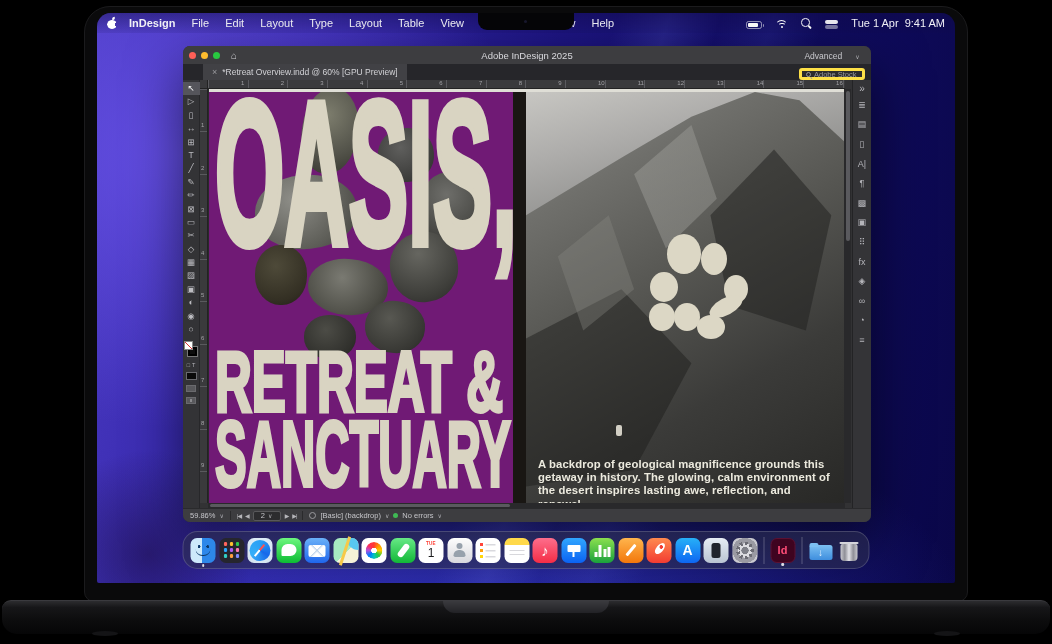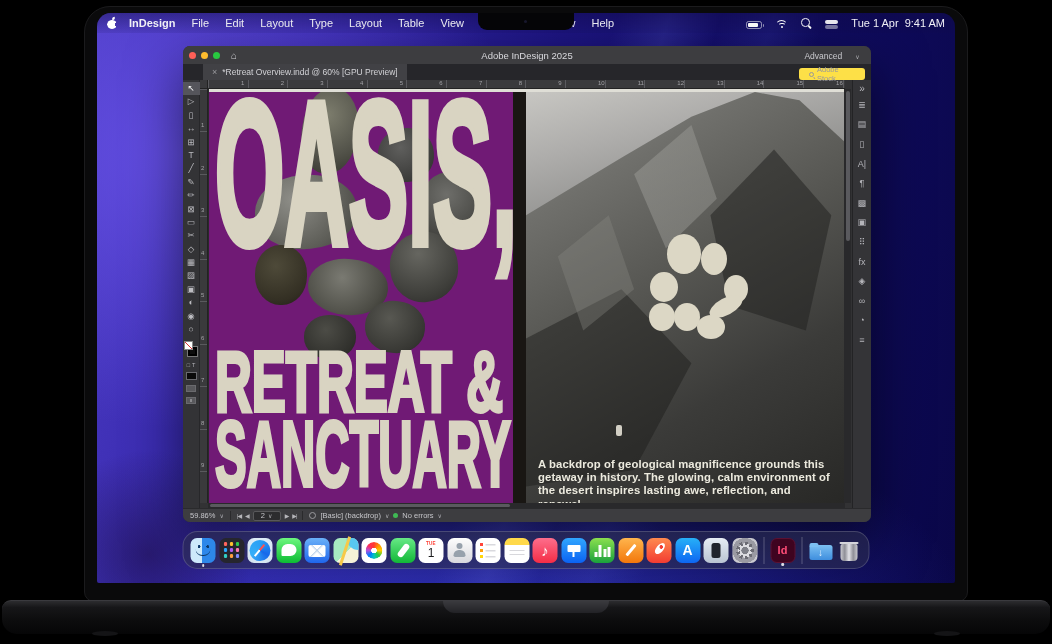--- a/index.html
+++ b/index.html
@@ -63,21 +63,21 @@
        background:#323234;box-shadow:0 22px 55px rgba(0,0,0,.55);font-size:8.5px;color:#c9c9cd;}
   .titlebar{left:0;top:0;width:688px;height:18px;background:#3d3d40;display:flex;align-items:center;padding:0 6px;}
   .tl{width:7px;height:7px;border-radius:50%;margin-right:5px;flex:0 0 auto;}
   .tl.r{background:#ff5f57}.tl.y{background:#febc2e}.tl.g{background:#28c840}
   .home-ic{color:#cfcfd3;font-size:10px;margin-left:6px;}
   .win-title{position:absolute;left:0;right:0;text-align:center;font-size:9.5px;color:#d9d9dd;pointer-events:none;}
   .tb-right{margin-left:auto;display:flex;align-items:center;gap:7px;z-index:1;flex-direction:column;}
   .share-btn{background:#2f86f6;color:#fff;font-size:8.5px;padding:2px 9px;border-radius:9px;}
   .workspace{display:flex;align-items:center;gap:13px;color:#c9c9cd;}
   .chev{font-size:6px;color:#a9a9ad;}
-  .stock-box{width:66px;height:12px;background:#2b2b2d;border:6px solid #fde047;border-radius:3px;
+  .stock-box{width:66px;height:12px;background:#2b2b2d;border:3px solid #fde047;border-radius:3px;
              display:flex;align-items:center;gap:3px;padding:0 4px;color:#98989c;font-size:7.5px;}
   .mag{width:5px;height:5px;border:1px solid #98989c;border-radius:50%;position:relative;flex:0 0 auto;}
   .mag::after{content:"";position:absolute;left:4px;top:4px;width:2.4px;height:1px;background:#98989c;transform:rotate(45deg);transform-origin:0 0;}
 
   .tabbar{left:0;top:18px;width:688px;height:16px;background:#26262a;display:flex;align-items:stretch;}
   .tab{margin-left:20px;background:#414145;display:flex;align-items:center;gap:5px;padding:0 9px;color:#d2d2d6;font-size:8.5px;}
   .tab-close{color:#9a9a9e;font-size:9px;}
 
   .toolbar{left:0;top:34px;width:17px;height:428px;background:#333336;border-right:1px solid #27272a;
            display:flex;flex-direction:column;align-items:center;padding-top:2px;}

